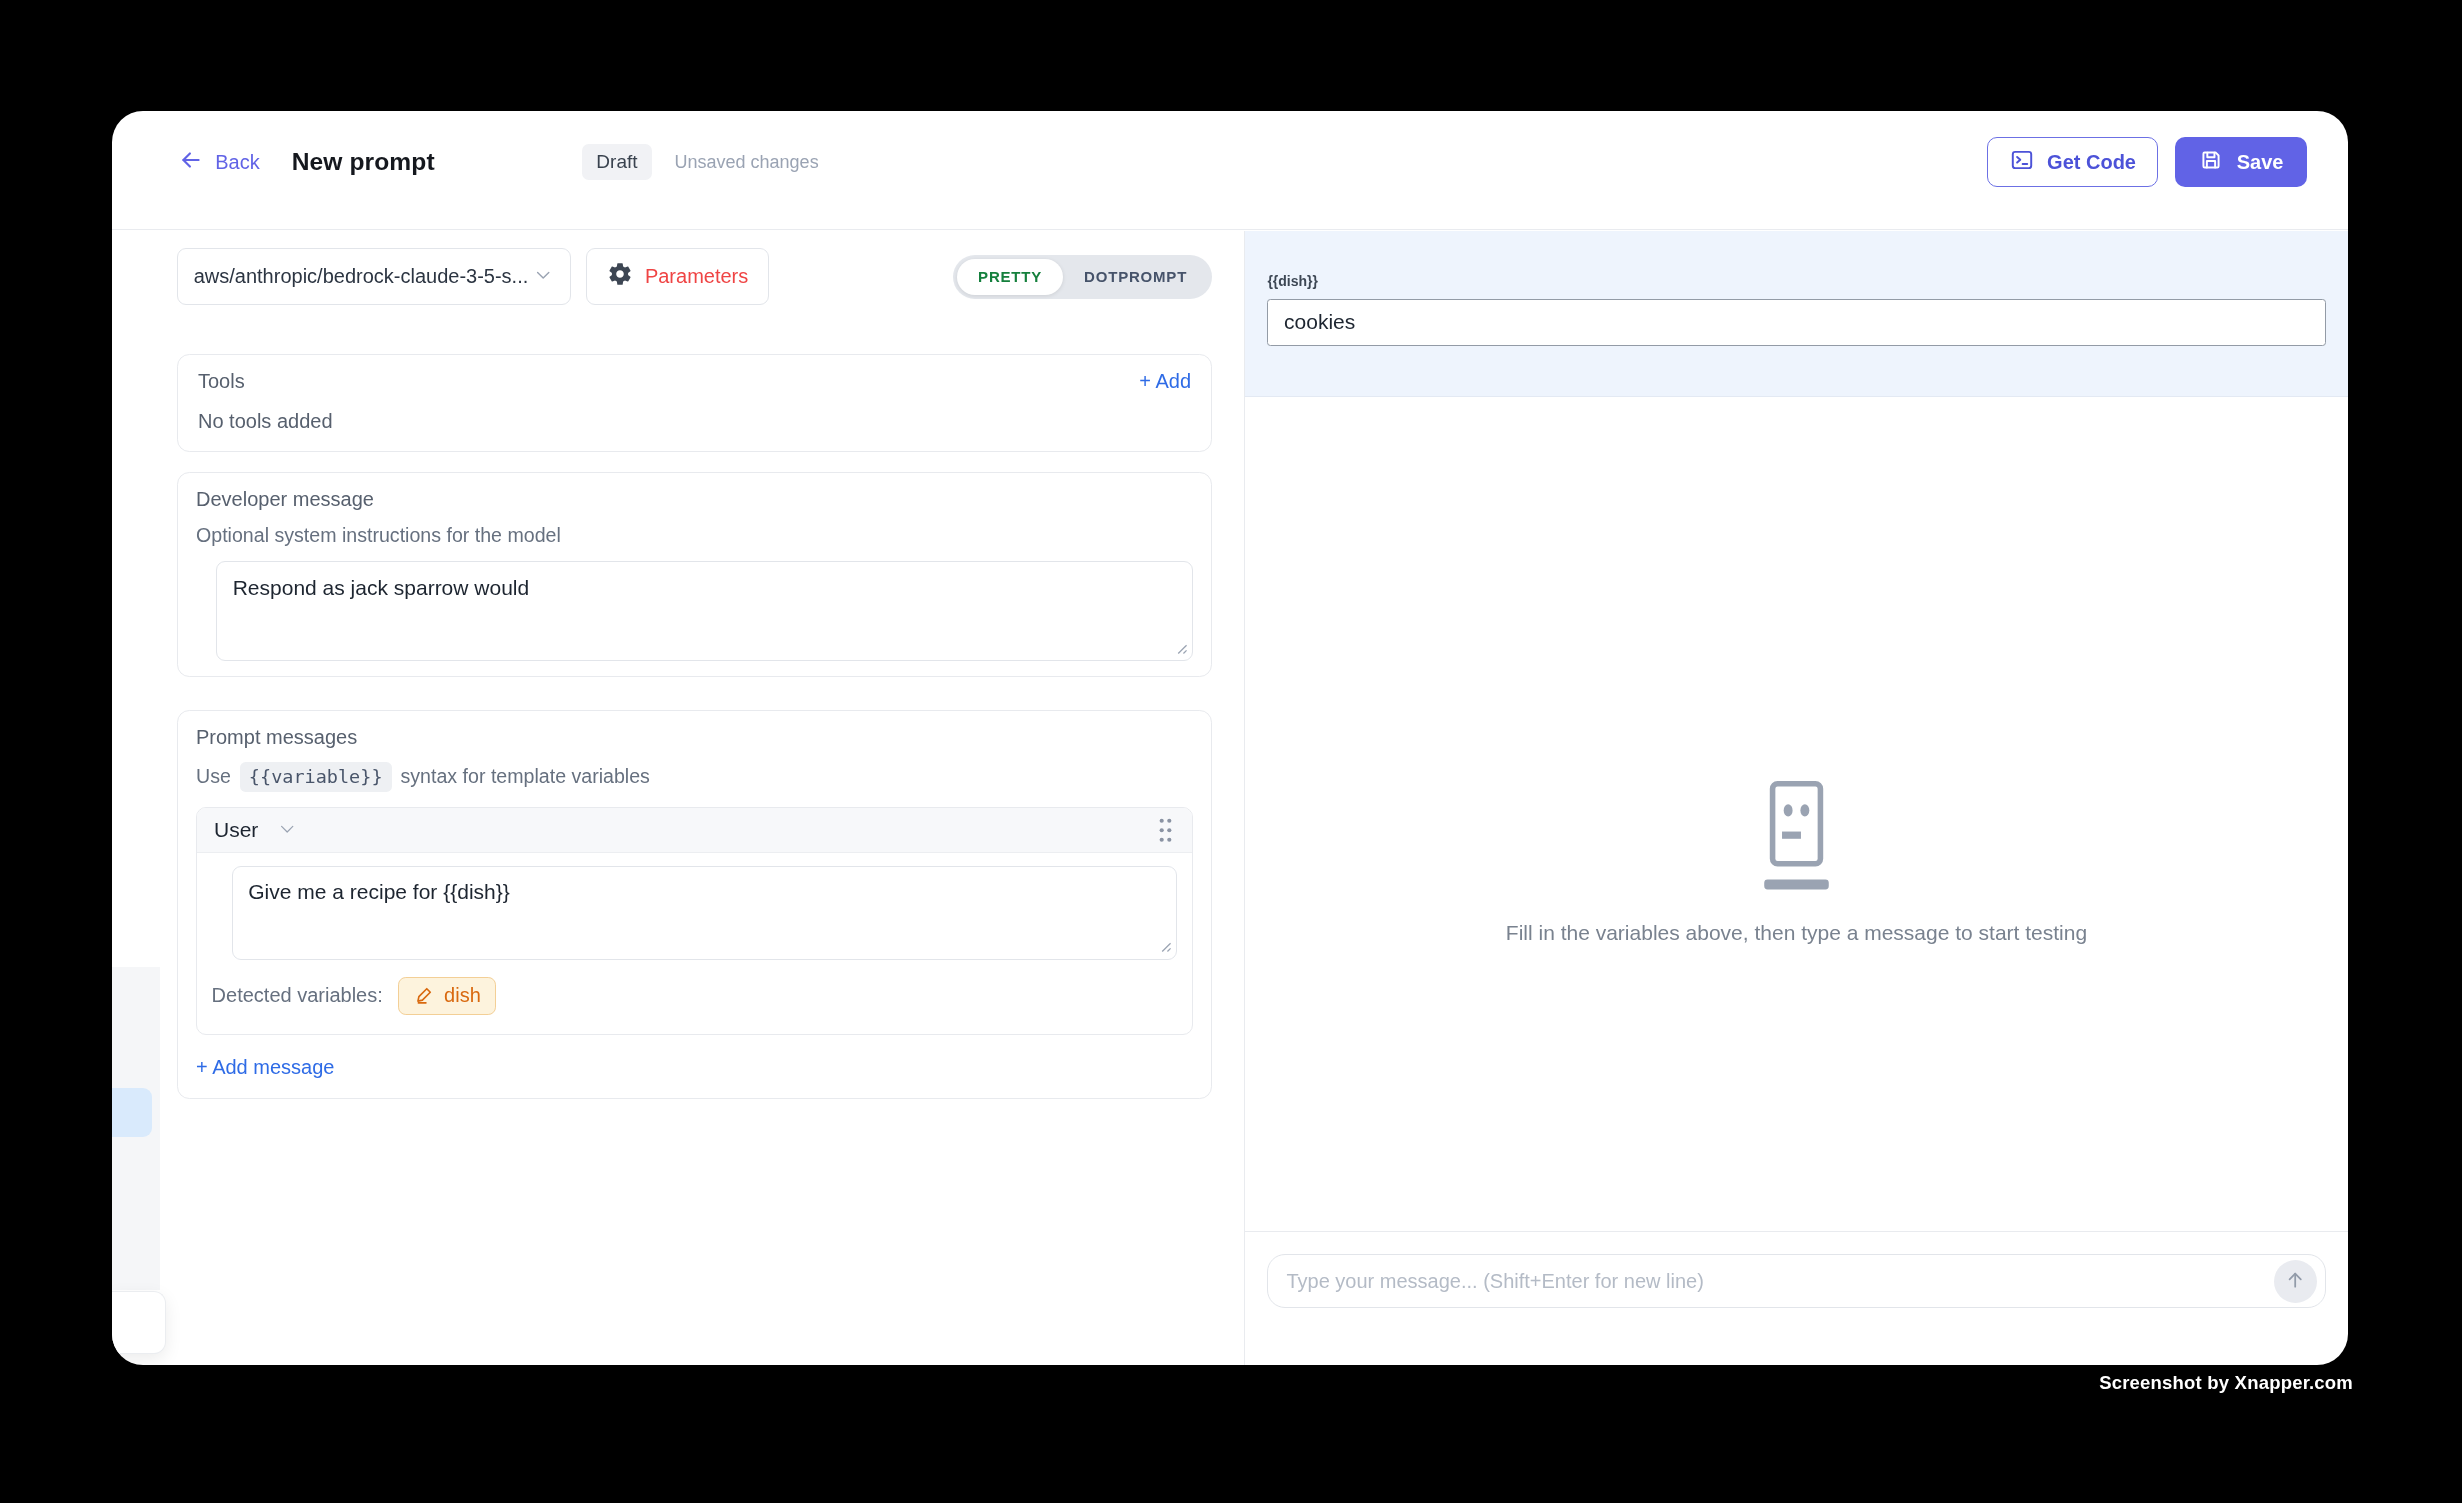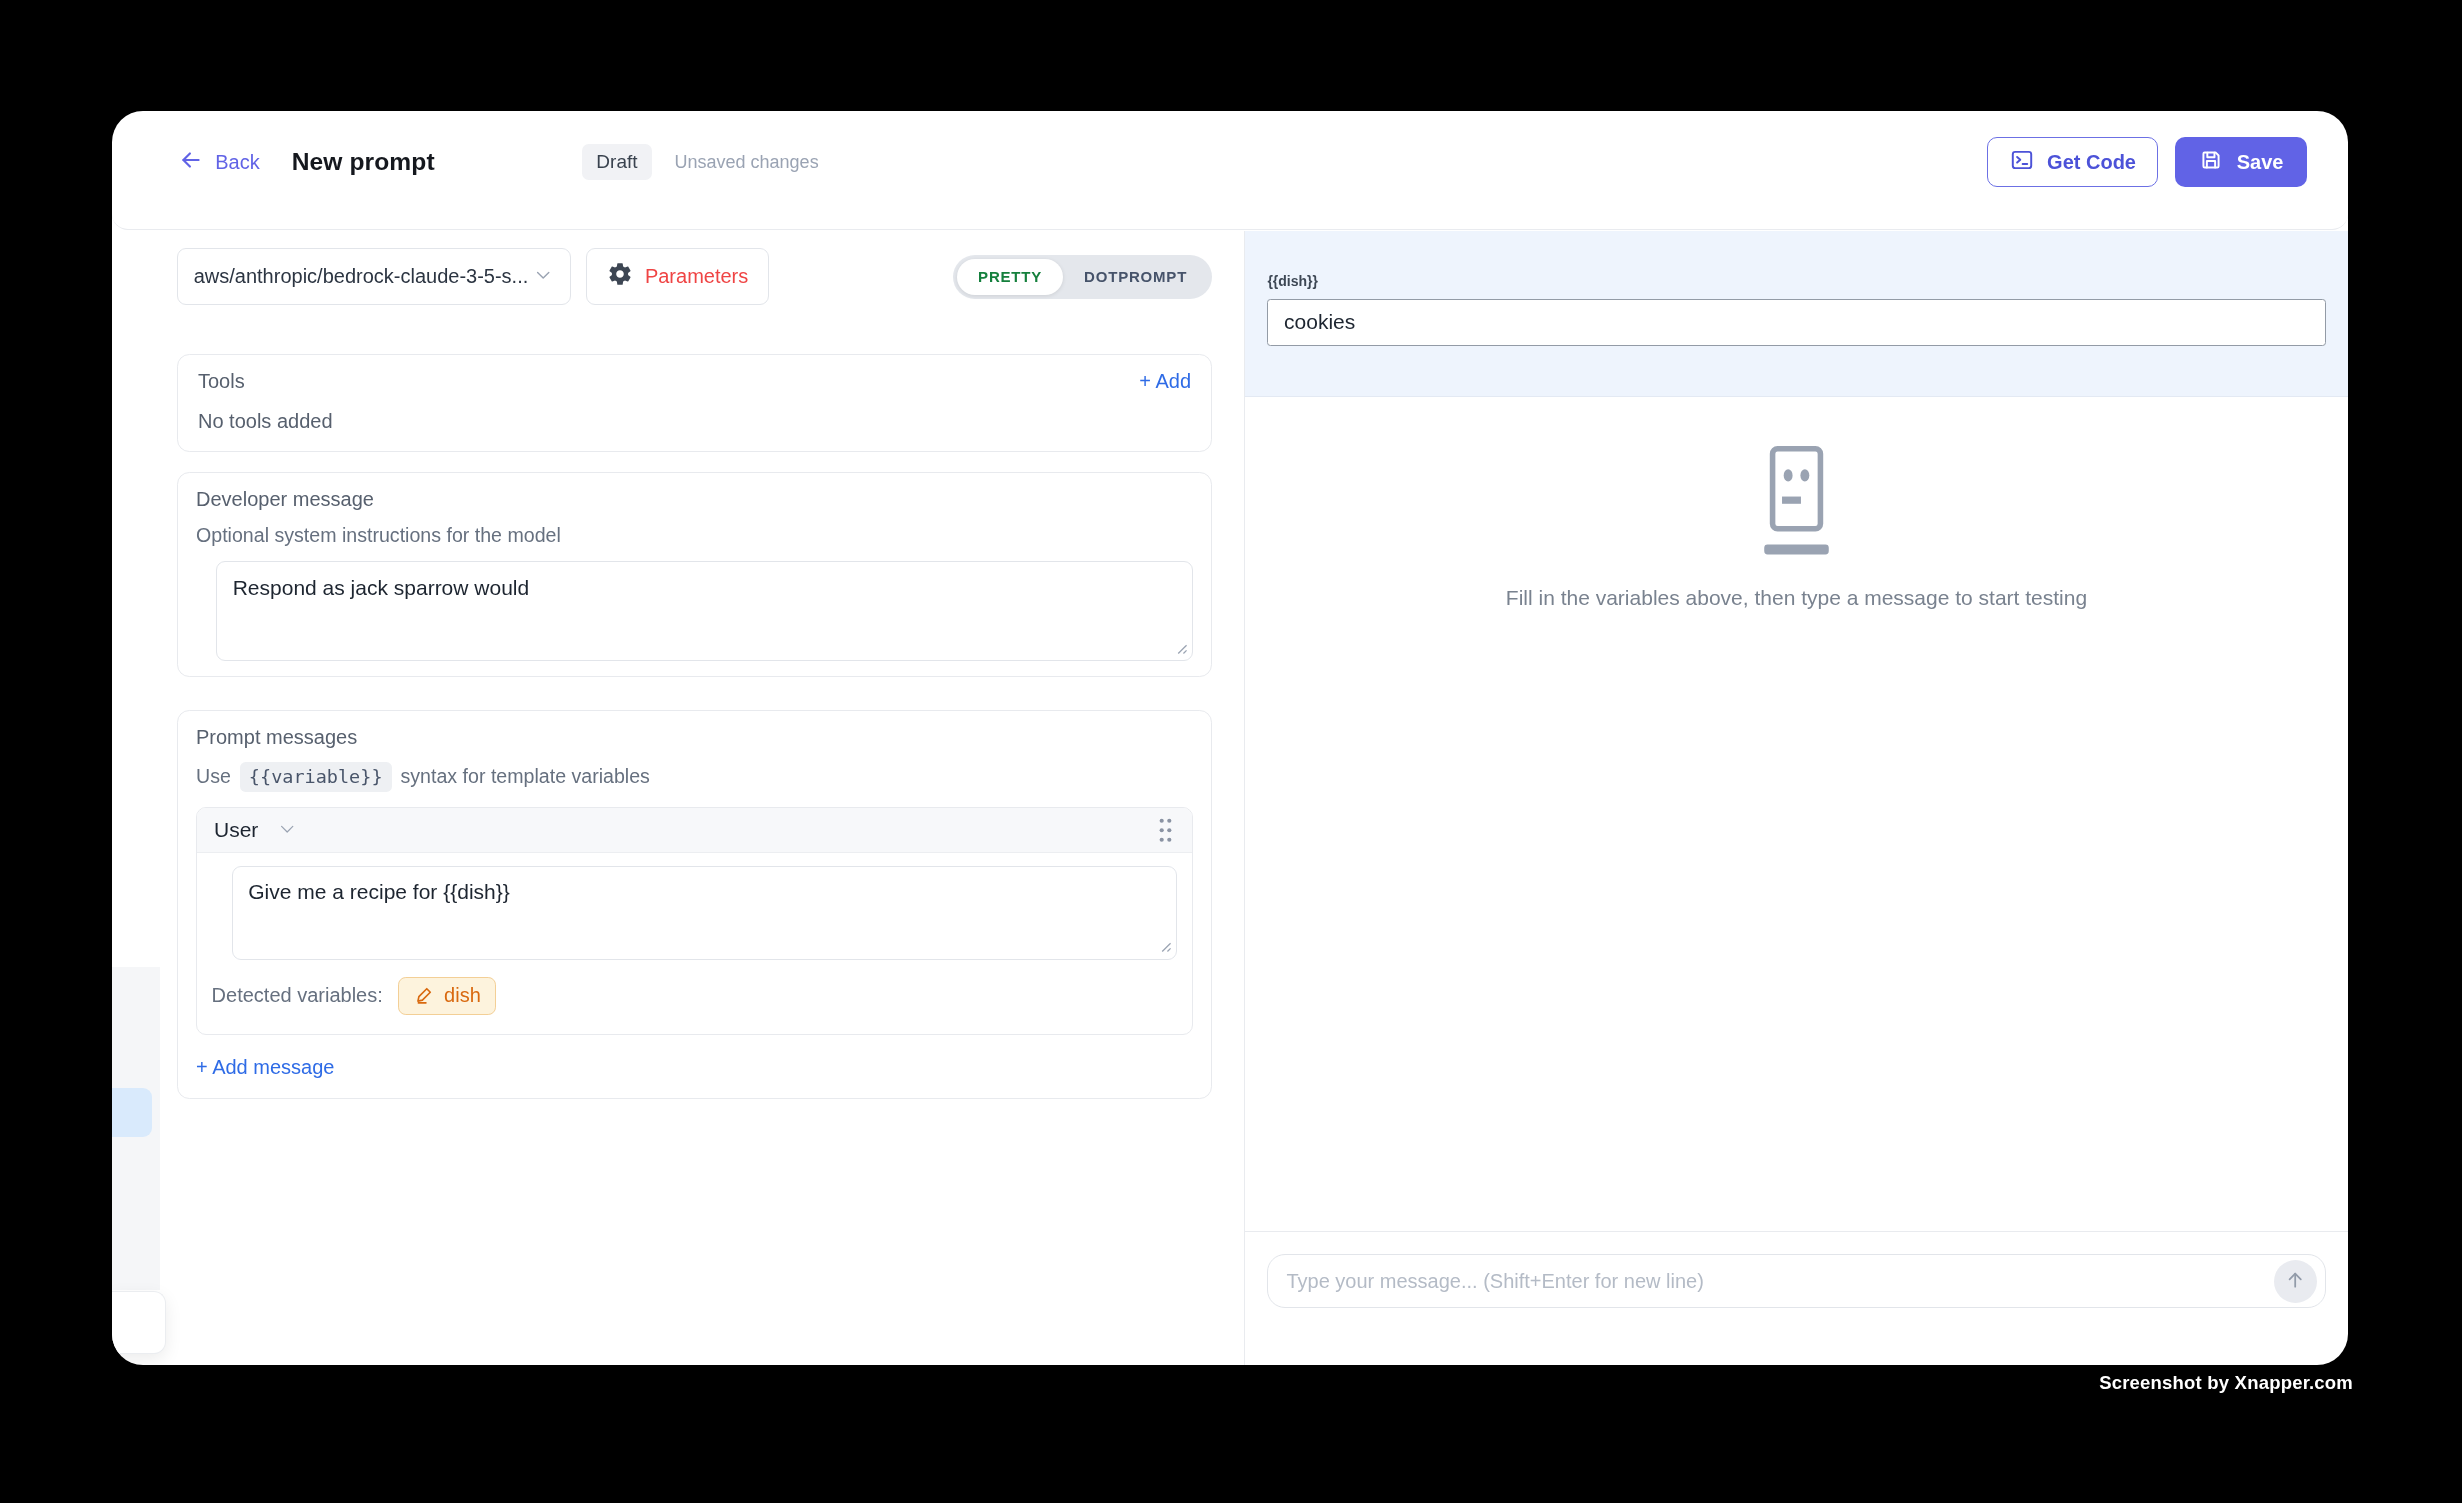--- a/index.html
+++ b/index.html
@@ -19,21 +19,20 @@
     background: #fff; border-radius: 31px; overflow: hidden;
     box-shadow: 0 22.4px 67px rgba(0,0,0,.6);
   }
 
   
   .header {
     position: absolute; left: 0; top: 0; right: 0; height: 119px;
     border-bottom: 1.1px solid #e9ebef;
     display: flex; align-items: center;
     padding: 0 41px 16px 66px;
-    border-radius: 16px;
   }
   .back-link { display: flex; align-items: center; gap: 11.2px; color: #6163e6; font-size: 20px; font-weight: 500; cursor: pointer; }
   .back-link svg { width: 26px; height: 26px; }
   .page-title { margin-left: 32px; font-size: 24.6px; font-weight: 600; color: #15181e; letter-spacing: 0.1px; }
   .status-badge {
     margin-left: 147px; background: #f1f2f5; color: #39424e;
     font-size: 19px; padding: 6.7px 14.6px; border-radius: 6.7px;
   }
   .status-note { margin-left: 22.4px; color: #9aa3b3; font-size: 18px; }
   .header-spacer { flex: 1; }
@@ -144,21 +143,21 @@
     padding: 26px 22.4px 0;
   }
   .vars-title { font-size: 21px; font-weight: 700; color: #39434f; }
   .var-name { margin-top: 15.7px; font-size: 14px; font-weight: 700; color: #3d4754; }
   .var-input {
     margin-top: 10px; width: 100%; height: 47px;
     border: 1.7px solid #939ba6; border-radius: 3.4px; background: #fff;
     padding: 0 15.7px; font-size: 21px; color: #1d2530; outline: none;
     font-family: "Liberation Sans", "DejaVu Sans", sans-serif;
   }
-  .chat-area { flex: 1; position: relative; display: flex; align-items: flex-start; justify-content: center; }
+  .chat-area { flex: 1; position: relative; display: flex; align-items: center; justify-content: center; }
   .empty-state { display: flex; flex-direction: column; align-items: center; transform: translateY(48px); }
   .empty-state svg { width: 69px; height: 112px; }
   .empty-text { margin-top: 27px; font-size: 21px; color: #79828f; }
   .chat-input-bar {
     height: 134px; border-top: 1.1px solid #e9ebef;
     padding: 22.4px 22.4px 0;
   }
   .chat-input {
     width: 100%; height: 54px;
     border: 1.7px solid #e2e5ea; border-radius: 18px; background: #fff;

